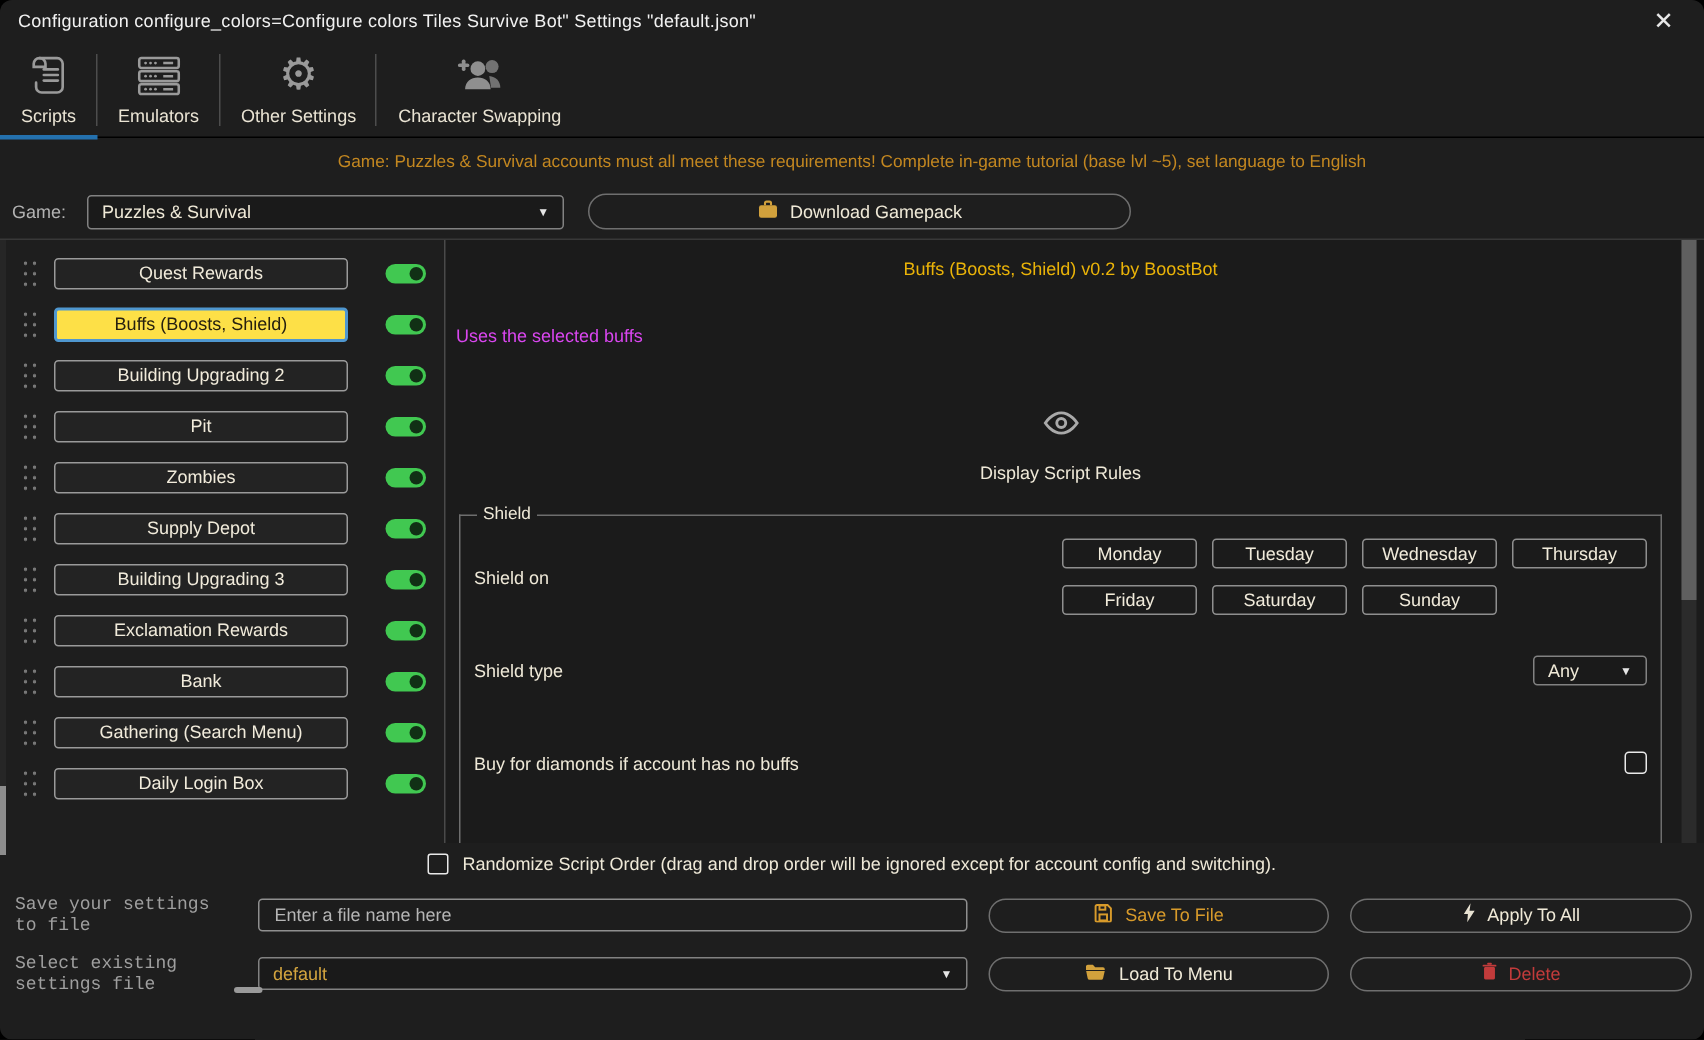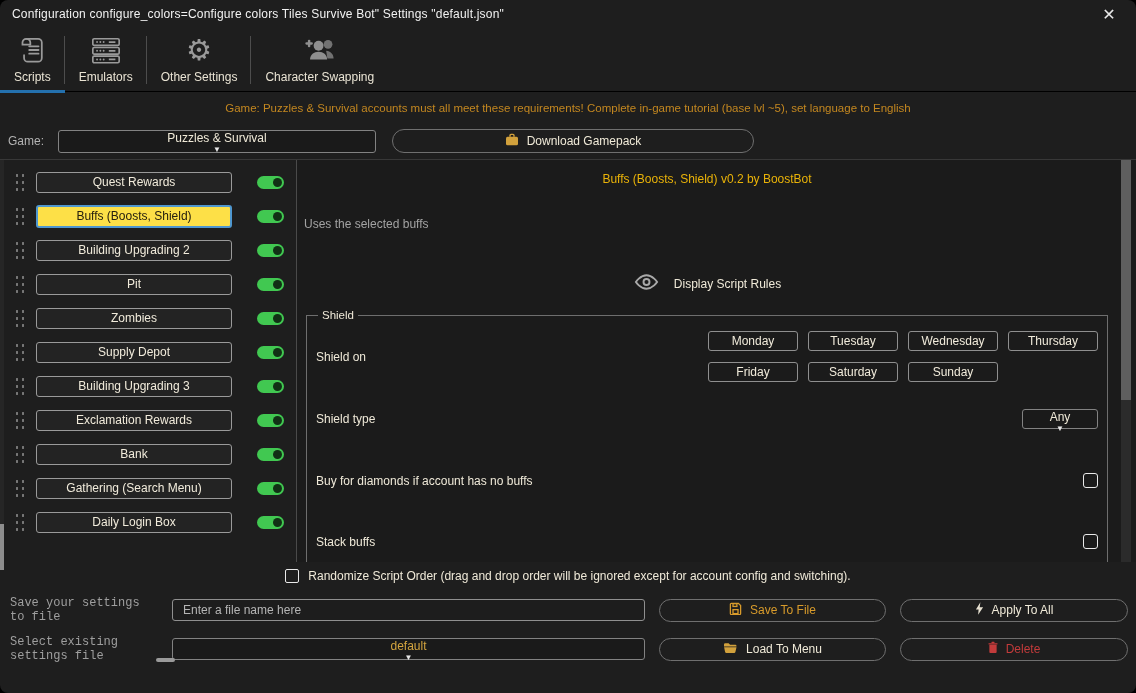--- a/index.html
+++ b/index.html
@@ -26,21 +26,21 @@
 
   
   .notice{ height:31px; display:flex; align-items:center; justify-content:center;
            font-size:11.5px; color:#c38720; }
 
   
   .game-row{ height:36px; display:flex; align-items:center; padding:0 8px; gap:14px; }
   .game-row .lbl{ font-size:12px; color:#b3b3b3; }
   .select{ background:#1a1a1a; border:1px solid #828282; border-radius:3px;
            display:flex; align-items:center; justify-content:space-between;
-           padding:0 9px; font-size:12px; color:#f0ead8;flex-direction:column; }
+           padding:0 9px; font-size:12px; color:#f0ead8; }
   .game-select{ width:318px; height:23px; }
   .caret{ font-size:8px; color:#e6e6e6; }
   .pill{ border:1px solid #6f6f6f; border-radius:12px; background:transparent;
          display:flex; align-items:center; justify-content:center; gap:8px;
          font-size:12px; color:#f0ead8; font-family:"Liberation Sans",sans-serif; }
   .download-btn{ width:362px; height:24px; margin-left:2px; }
 
   
   .content{ position:relative; height:403px; display:flex; border-top:1px solid #383838; }
 
@@ -58,23 +58,23 @@
   .side-btn.selected{ background:#fde047; border:2px solid #4f97cf; color:#26200f; height:23px; }
   .toggle{ position:relative; width:27px; height:13px; margin-left:25px; border-radius:7px;
       background:#41c851; flex:none; }
   .toggle .knob{ position:absolute; right:2px; top:2px; width:9px; height:9px;
       border-radius:50%; background:#113015; }
 
   
   .main{ position:relative; flex:1; border-left:1px solid #4a4a4a; background:#1b1b1b;
          padding:0 26px 0 7px; overflow:hidden; }
   .main-title{ margin-top:12px; text-align:center; font-size:12px; font-weight:400; color:#eab308;}
-  .main-desc{ margin-top:31px; font-size:12px; color:#a3a3a3; }
+  .main-desc{ margin-top:31px; font-size:12px; color:#d946ef; }
   .rules-row{ margin-top:42px; display:flex; align-items:center; justify-content:center;
-      gap:14px; font-size:12px; }
+      gap:14px; font-size:12px;flex-direction:column; }
   .shield-fs{ margin:15px 2px 0 2px; border:1px solid #6e6e6e; border-bottom:none;
       height:300px; padding:0 9px; }
   .shield-fs legend{ font-size:11.5px; padding:0 4px; margin-left:2px; color:#efe9d8; }
   .shield-on-row{ display:flex; align-items:center; justify-content:space-between; margin-top:10px;}
   .row-lbl{ font-size:12px; color:#efe9d8; }
   .days{ display:flex; flex-direction:column; gap:11px; }
   .days-row{ display:flex; gap:10px; }
   .day-btn{ width:90px; height:20px; background:transparent; border:1px solid #8f8f8f;
       border-radius:3px; color:#f1ebdb; font-size:12px; font-family:"Liberation Sans",sans-serif;}
   .type-row{ display:flex; align-items:center; justify-content:space-between; margin-top:27px; }

